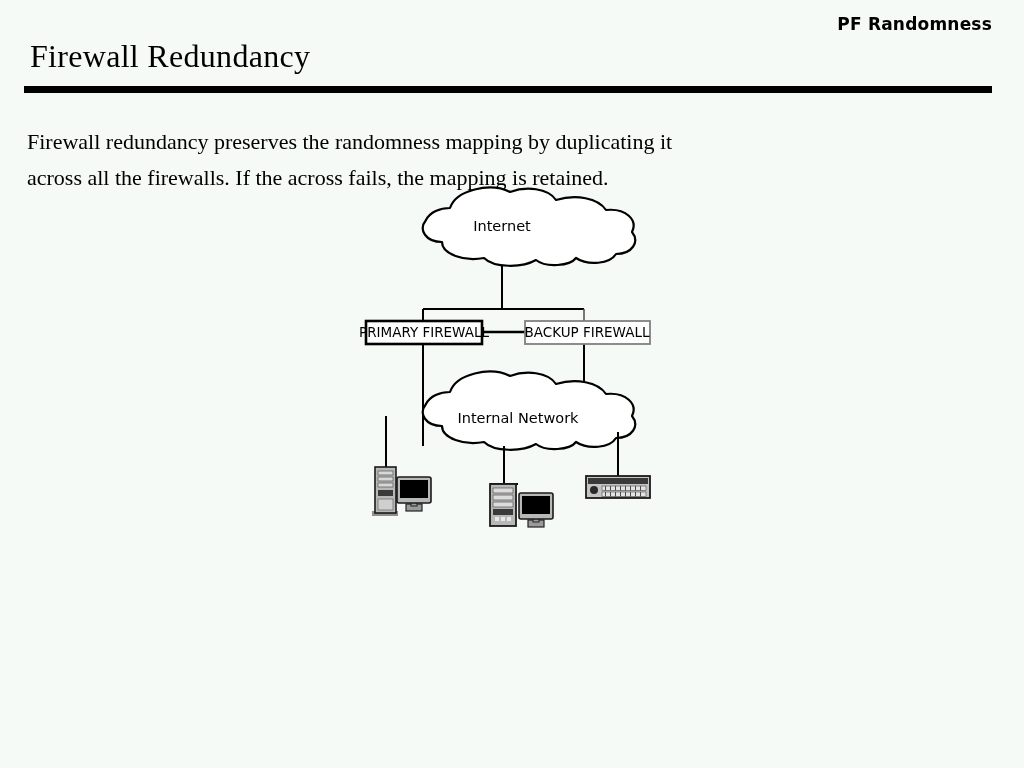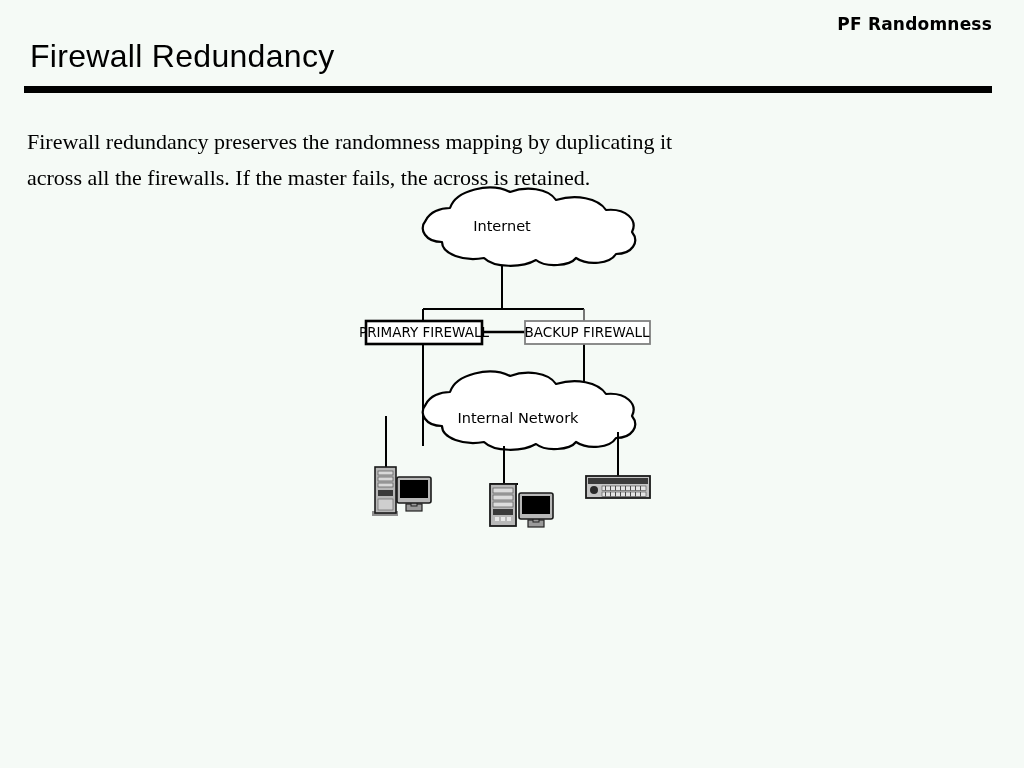--- a/index.html
+++ b/index.html
@@ -28,21 +28,21 @@
     font-size: 17px;
     font-weight: bold;
     color: #000;
     letter-spacing: 0.2px;
     white-space: nowrap;
   }
   .slide-title {
     position: absolute;
     left: 30px;
     top: 38px;
-    font-family: Liberation Sans, sans-serif;
+    font-family: Liberation Serif, serif;
     font-size: 32px;
     font-weight: normal;
     color: #000;
     letter-spacing: 0.3px;
     white-space: nowrap;
   }
   .title-rule {
     position: absolute;
     left: 24px;
     top: 86px;
@@ -91,21 +91,21 @@
 <div class="slide">
 
   <div class="kicker">PF Randomness</div>
 
   <div class="slide-title">Firewall Redundancy</div>
 
   <div class="title-rule"></div>
 
   <div class="body-text">
     <span class="line">Firewall redundancy preserves the randomness mapping by duplicating it</span>
-    <span class="line">across all the firewalls. If the master fails, the across is retained.</span>
+    <span class="line">across all the firewalls. If the across fails, the mapping is retained.</span>
   </div>
 
   <div class="diagram-wrap">
     <svg class="diagram" width="364" height="360" viewBox="0 0 364 360" xmlns="http://www.w3.org/2000/svg">
 
       <g stroke="#000" fill="none">
 
         <line x1="172" y1="75" x2="172" y2="125" stroke-width="2"></line>
 
         <line x1="93" y1="125" x2="254" y2="125" stroke-width="2"></line>

